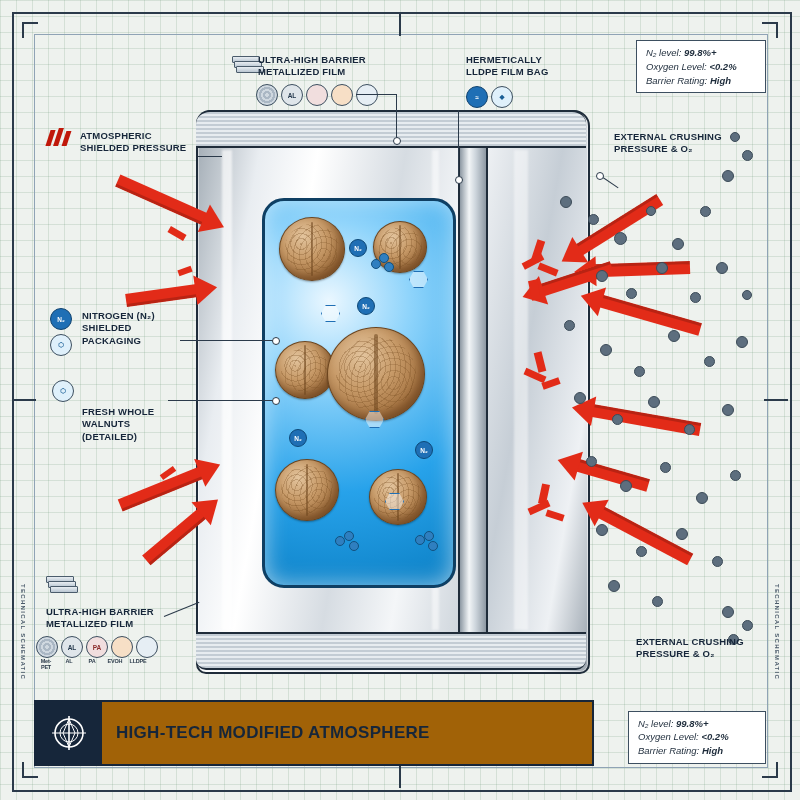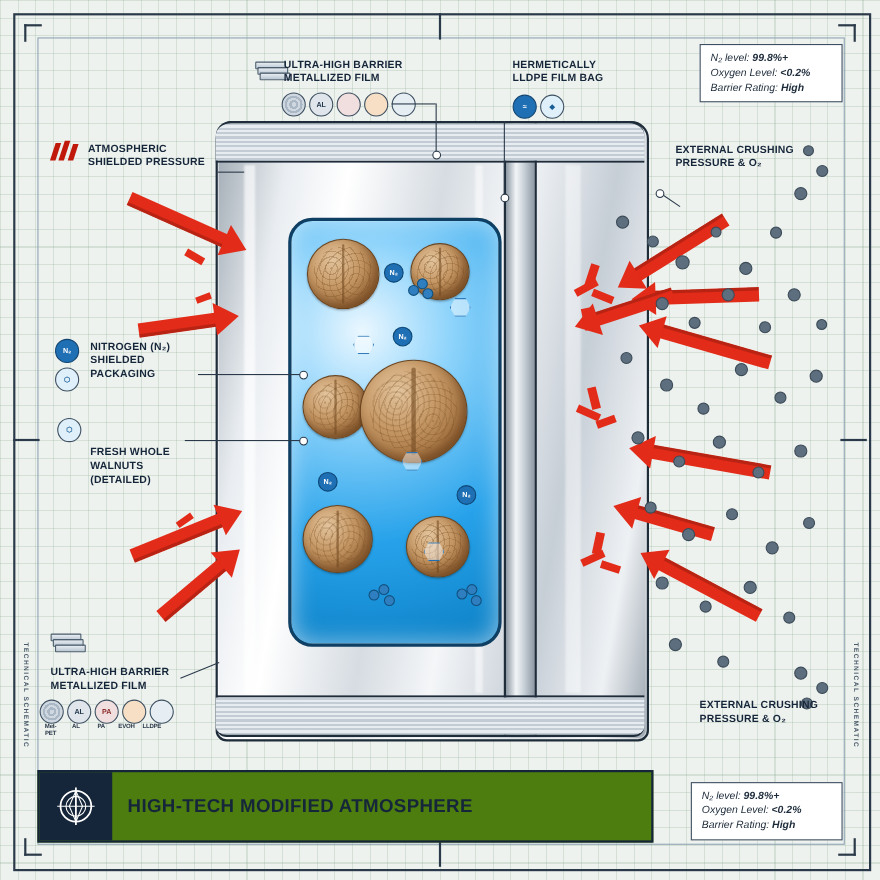--- a/index.html
+++ b/index.html
@@ -28,21 +28,21 @@
   .tickline{position:absolute;background:#2b3a4a;}
   .corner-br{position:absolute;border:2px solid #2b3a4a;}
   
   .side-label{
     position:absolute;font-size:6px;letter-spacing:1.3px;color:#4a5a6a;
     writing-mode:vertical-rl;text-orientation:mixed;font-weight:bold;
   }
   
   #titleblock{
     position:absolute;left:34px;bottom:34px;width:556px;height:62px;
-    background:#4d7c0f;border:2px solid #16263a;display:flex;align-items:stretch;margin-top:31px;
+    background:#a16207;border:2px solid #16263a;display:flex;align-items:stretch;margin-top:31px;
   }
   #titleblock .logo{
     width:66px;background:#16263a;display:flex;align-items:center;justify-content:center;
   }
   #titleblock .txt{
     flex:1;display:flex;flex-direction:column;justify-content:center;padding-left:14px;
   }
   #titleblock .txt div{
     font-size:17px;font-weight:bold;color:#16263a;letter-spacing:.3px;line-height:1.22;
   }

